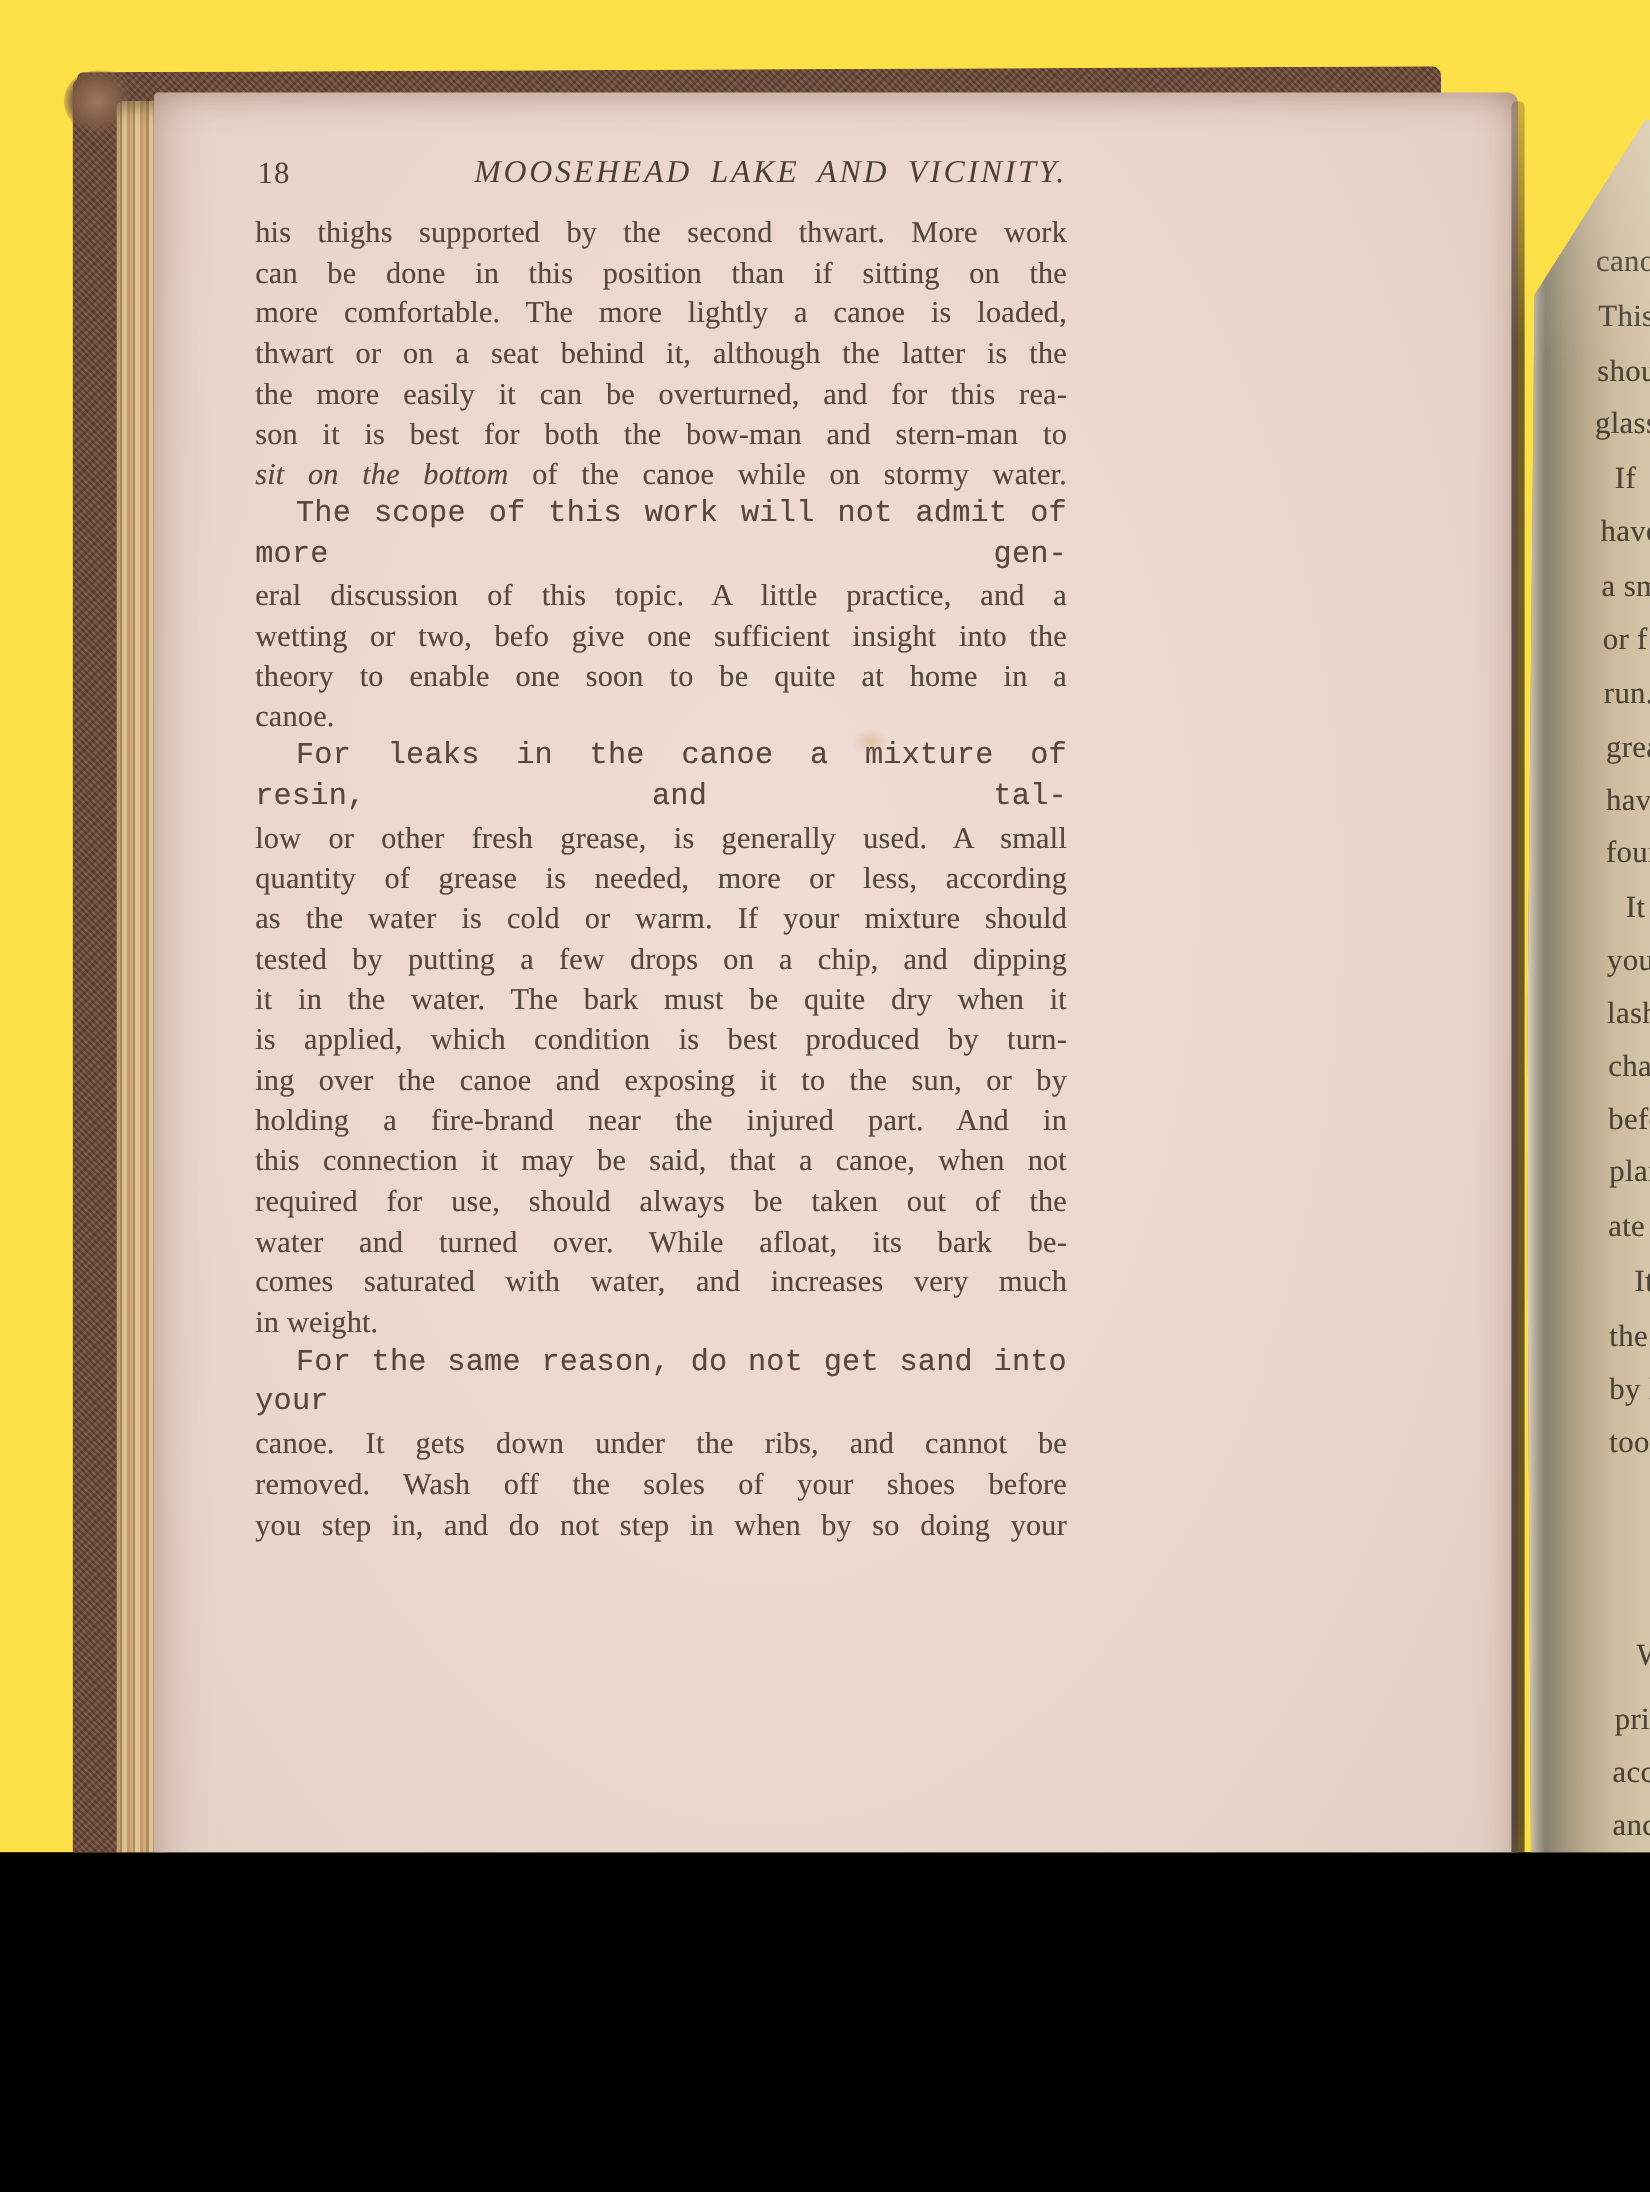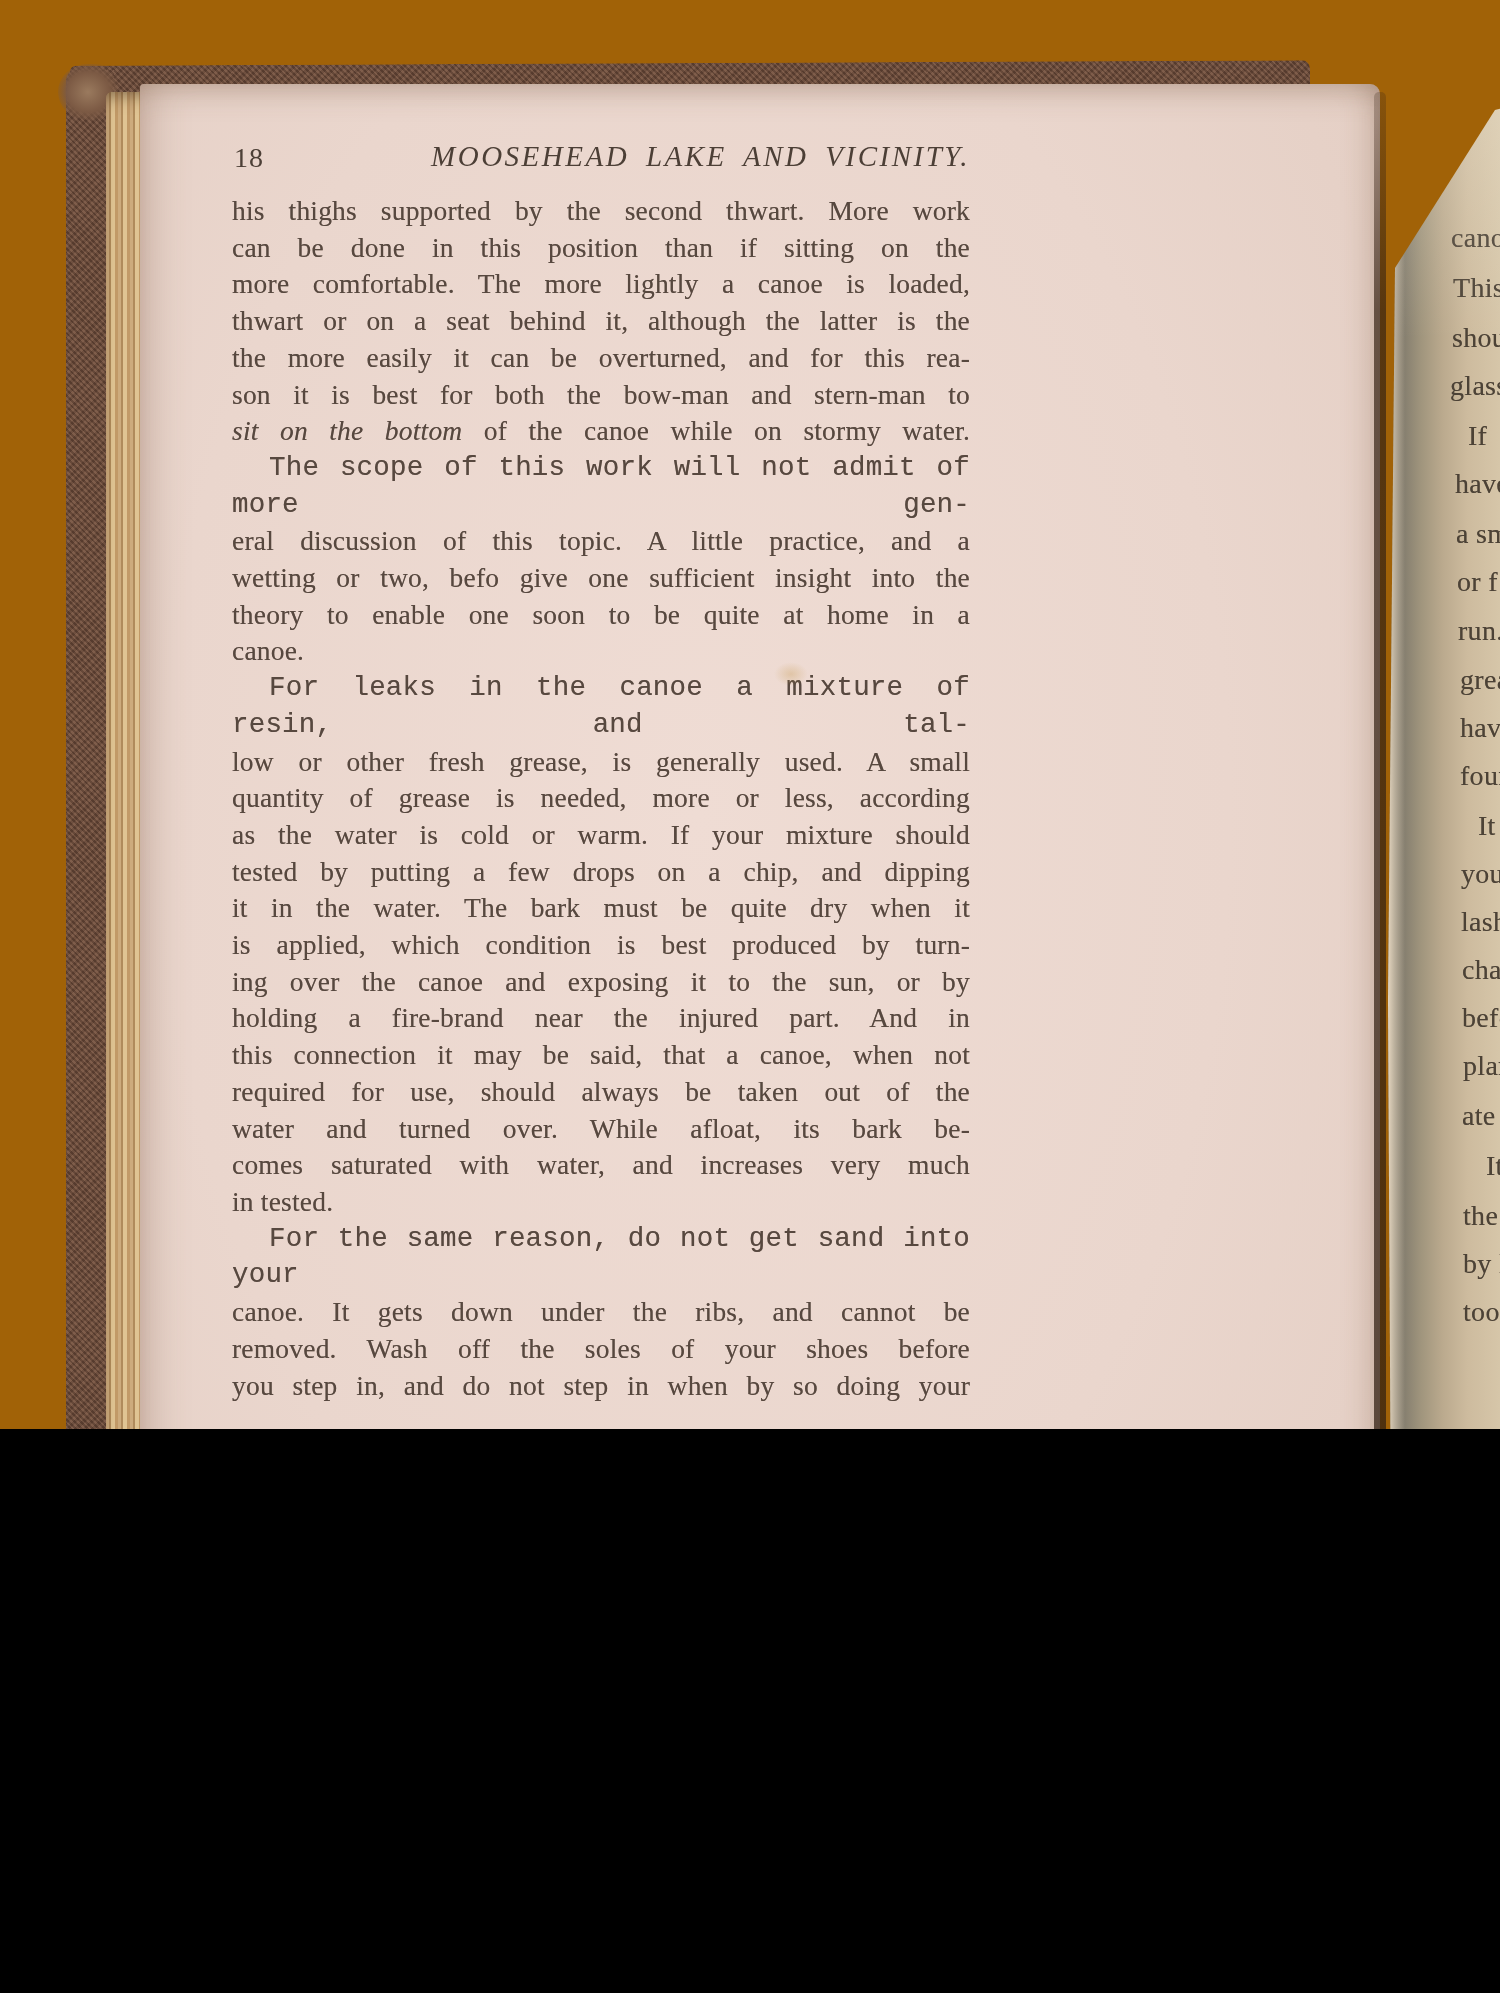--- a/index.html
+++ b/index.html
@@ -1,16 +1,16 @@
 <!DOCTYPE html>
 <html><head>
 <meta charset="utf-8">
 <style>
   html,body{margin:0;padding:0;background:#000;}
-  .scene{position:relative;width:1500px;height:1429px;background:#a16207;overflow:hidden;
+  .scene{position:relative;width:1500px;height:1684px;background:#fde047;overflow:hidden;
          font-family:"Liberation Serif","DejaVu Serif",serif;}
 
   
   .cover{position:absolute;background:#6d4b3a;
          background-image:repeating-linear-gradient(45deg,rgba(255,220,190,.08) 0 2px,rgba(0,0,0,.12) 2px 4px),
                           repeating-linear-gradient(-45deg,rgba(255,220,190,.05) 0 3px,rgba(0,0,0,.10) 3px 6px);}
   .cover-top{left:70px;top:63px;width:1240px;height:27px;border-radius:6px 8px 2px 2px;transform:rotate(-.25deg);z-index:1;}
   .cover-left{left:66px;top:70px;width:48px;height:1862px;border-radius:10px 0 0 8px;z-index:1;}
   .cover-left::after{content:"";position:absolute;left:-4px;bottom:-8px;width:52px;height:90px;
          background:radial-gradient(ellipse at 40% 60%,#a78466 0%,#8a6750 45%,rgba(109,75,58,0) 75%);
@@ -103,21 +103,21 @@
         <div class="line">as the water is cold or warm.  If your mixture should</div>
         <div class="line">tested by putting a few drops on a chip, and dipping</div>
         <div class="line">it in the water.  The bark must be quite dry when it</div>
         <div class="line">is applied, which condition is best produced by turn-</div>
         <div class="line">ing over the canoe and exposing it to the sun, or by</div>
         <div class="line">holding a fire-brand near the injured part.  And in</div>
         <div class="line">this connection it may be said, that a canoe, when not</div>
         <div class="line">required for use, should always be taken out of the</div>
         <div class="line">water and turned over.  While afloat, its bark be-</div>
         <div class="line">comes saturated with water, and increases very much</div>
-        <div class="line pend">in tested.</div>
+        <div class="line pend">in weight.</div>
         <div class="line indent">For the same reason, do not get sand into your</div>
         <div class="line">canoe.  It gets down under the ribs, and cannot be</div>
         <div class="line">removed.  Wash off the soles of your shoes before</div>
         <div class="line">you step in, and do not step in when by so doing your</div>
       </div>
     <div class="stain stain-a"></div>
     <div class="stain speck-a"></div>
     <div class="stain speck-b"></div>
   </div>
 

